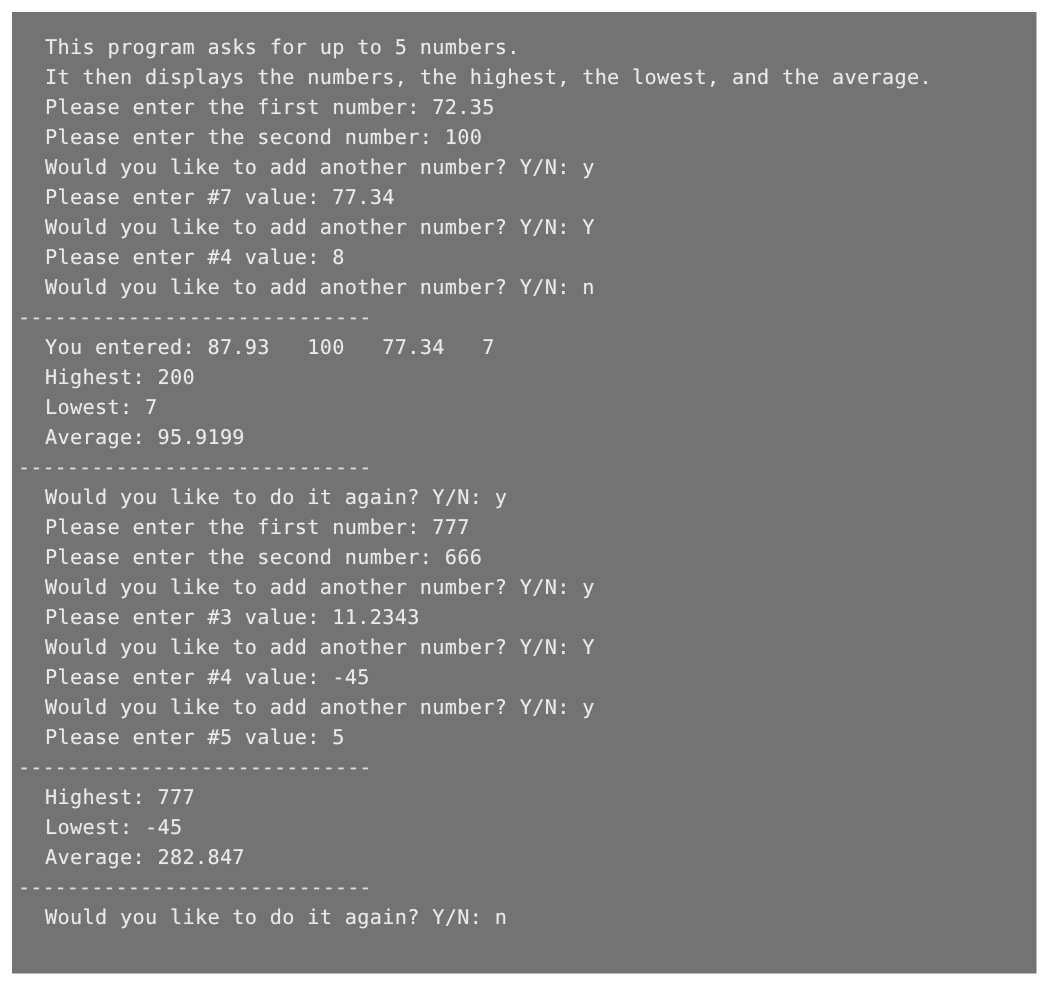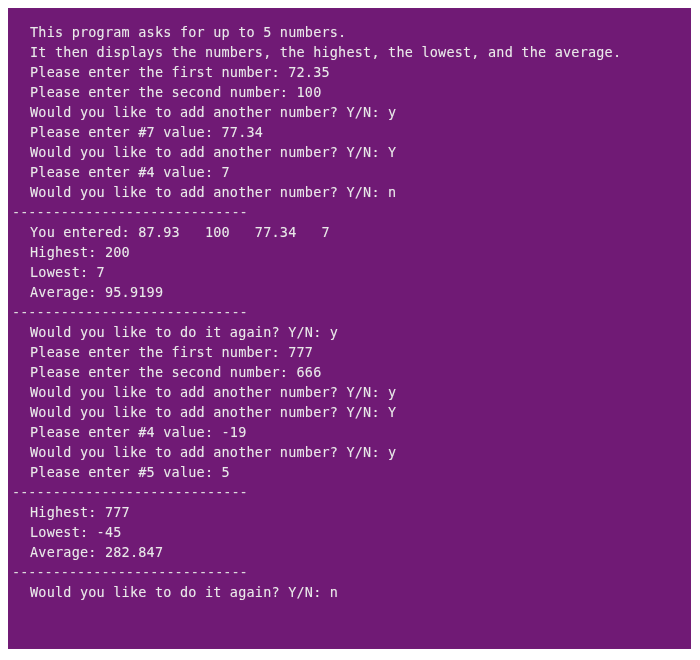--- a/index.html
+++ b/index.html
@@ -24,21 +24,21 @@
     box-sizing: border-box;
   }
 
   
   #console {
     position: absolute;
     left: 8px;
     top: 8px;
     width: 683px;
     height: 641px;
-    background: #701a75;
+    background: #737373;
     box-sizing: border-box;
     overflow: hidden;
   }
 
   
   #console::after {
     content: "";
     position: absolute;
     left: 0; top: 0; right: 0; bottom: 0;
     box-shadow: inset 0 0 2px rgba(255,255,255,0.06);
@@ -77,34 +77,35 @@
 <div id="page">
   <div id="console">
     <div id="console-lines">
         <div class="line">This program asks for up to 5 numbers.</div>
         <div class="line">It then displays the numbers, the highest, the lowest, and the average.</div>
         <div class="line">Please enter the first number: 72.35</div>
         <div class="line">Please enter the second number: 100</div>
         <div class="line">Would you like to add another number? Y/N: y</div>
         <div class="line">Please enter #7 value: 77.34</div>
         <div class="line">Would you like to add another number? Y/N: Y</div>
-        <div class="line">Please enter #4 value: 7</div>
+        <div class="line">Please enter #4 value: 8</div>
         <div class="line">Would you like to add another number? Y/N: n</div>
         <div class="line sep">-----------------------------</div>
         <div class="line">You entered: 87.93   100   77.34   7</div>
         <div class="line">Highest: 200</div>
         <div class="line">Lowest: 7</div>
         <div class="line">Average: 95.9199</div>
         <div class="line sep">-----------------------------</div>
         <div class="line">Would you like to do it again? Y/N: y</div>
         <div class="line">Please enter the first number: 777</div>
         <div class="line">Please enter the second number: 666</div>
         <div class="line">Would you like to add another number? Y/N: y</div>
+        <div class="line">Please enter #3 value: 11.2343</div>
         <div class="line">Would you like to add another number? Y/N: Y</div>
-        <div class="line">Please enter #4 value: -19</div>
+        <div class="line">Please enter #4 value: -45</div>
         <div class="line">Would you like to add another number? Y/N: y</div>
         <div class="line">Please enter #5 value: 5</div>
         <div class="line sep">-----------------------------</div>
         <div class="line">Highest: 777</div>
         <div class="line">Lowest: -45</div>
         <div class="line">Average: 282.847</div>
         <div class="line sep">-----------------------------</div>
         <div class="line">Would you like to do it again? Y/N: n</div>
       </div>
   </div>

